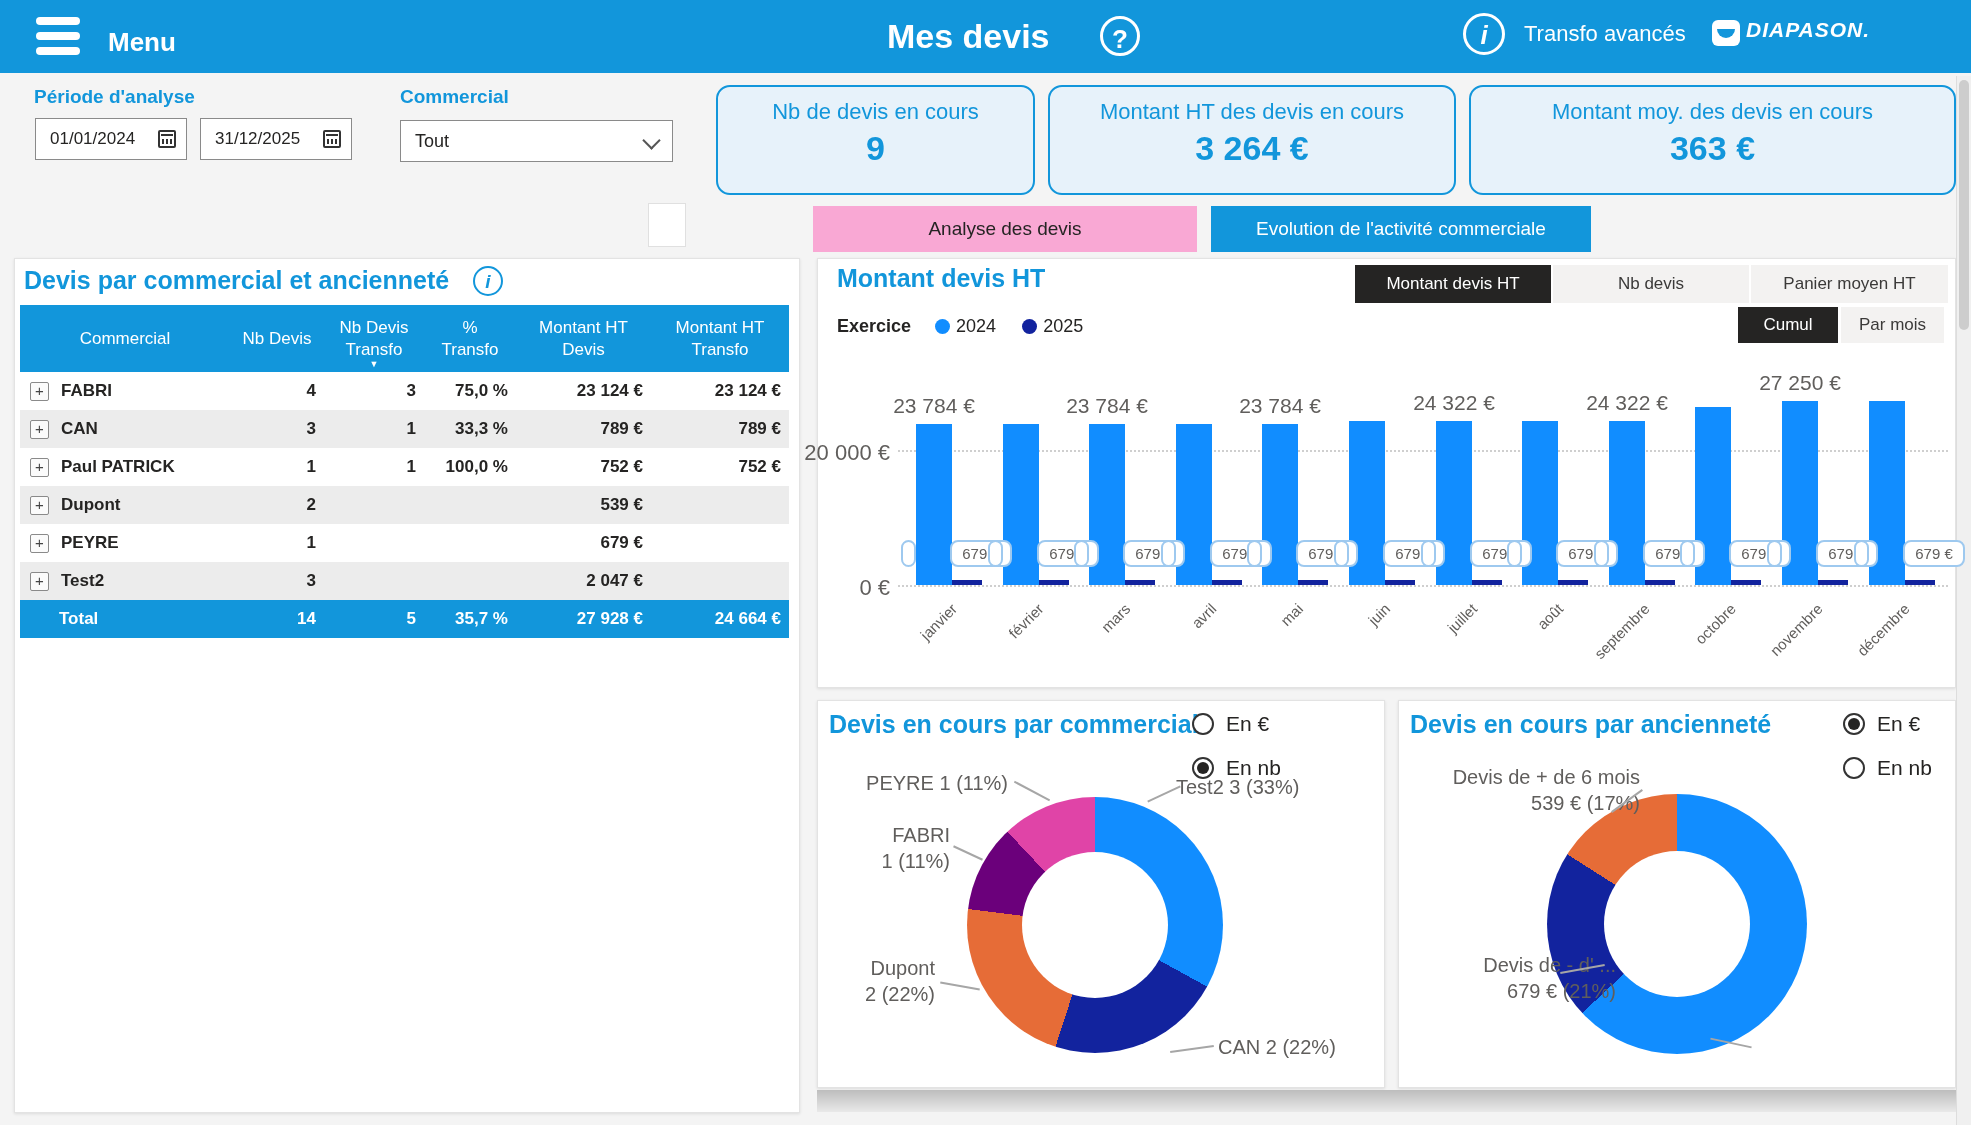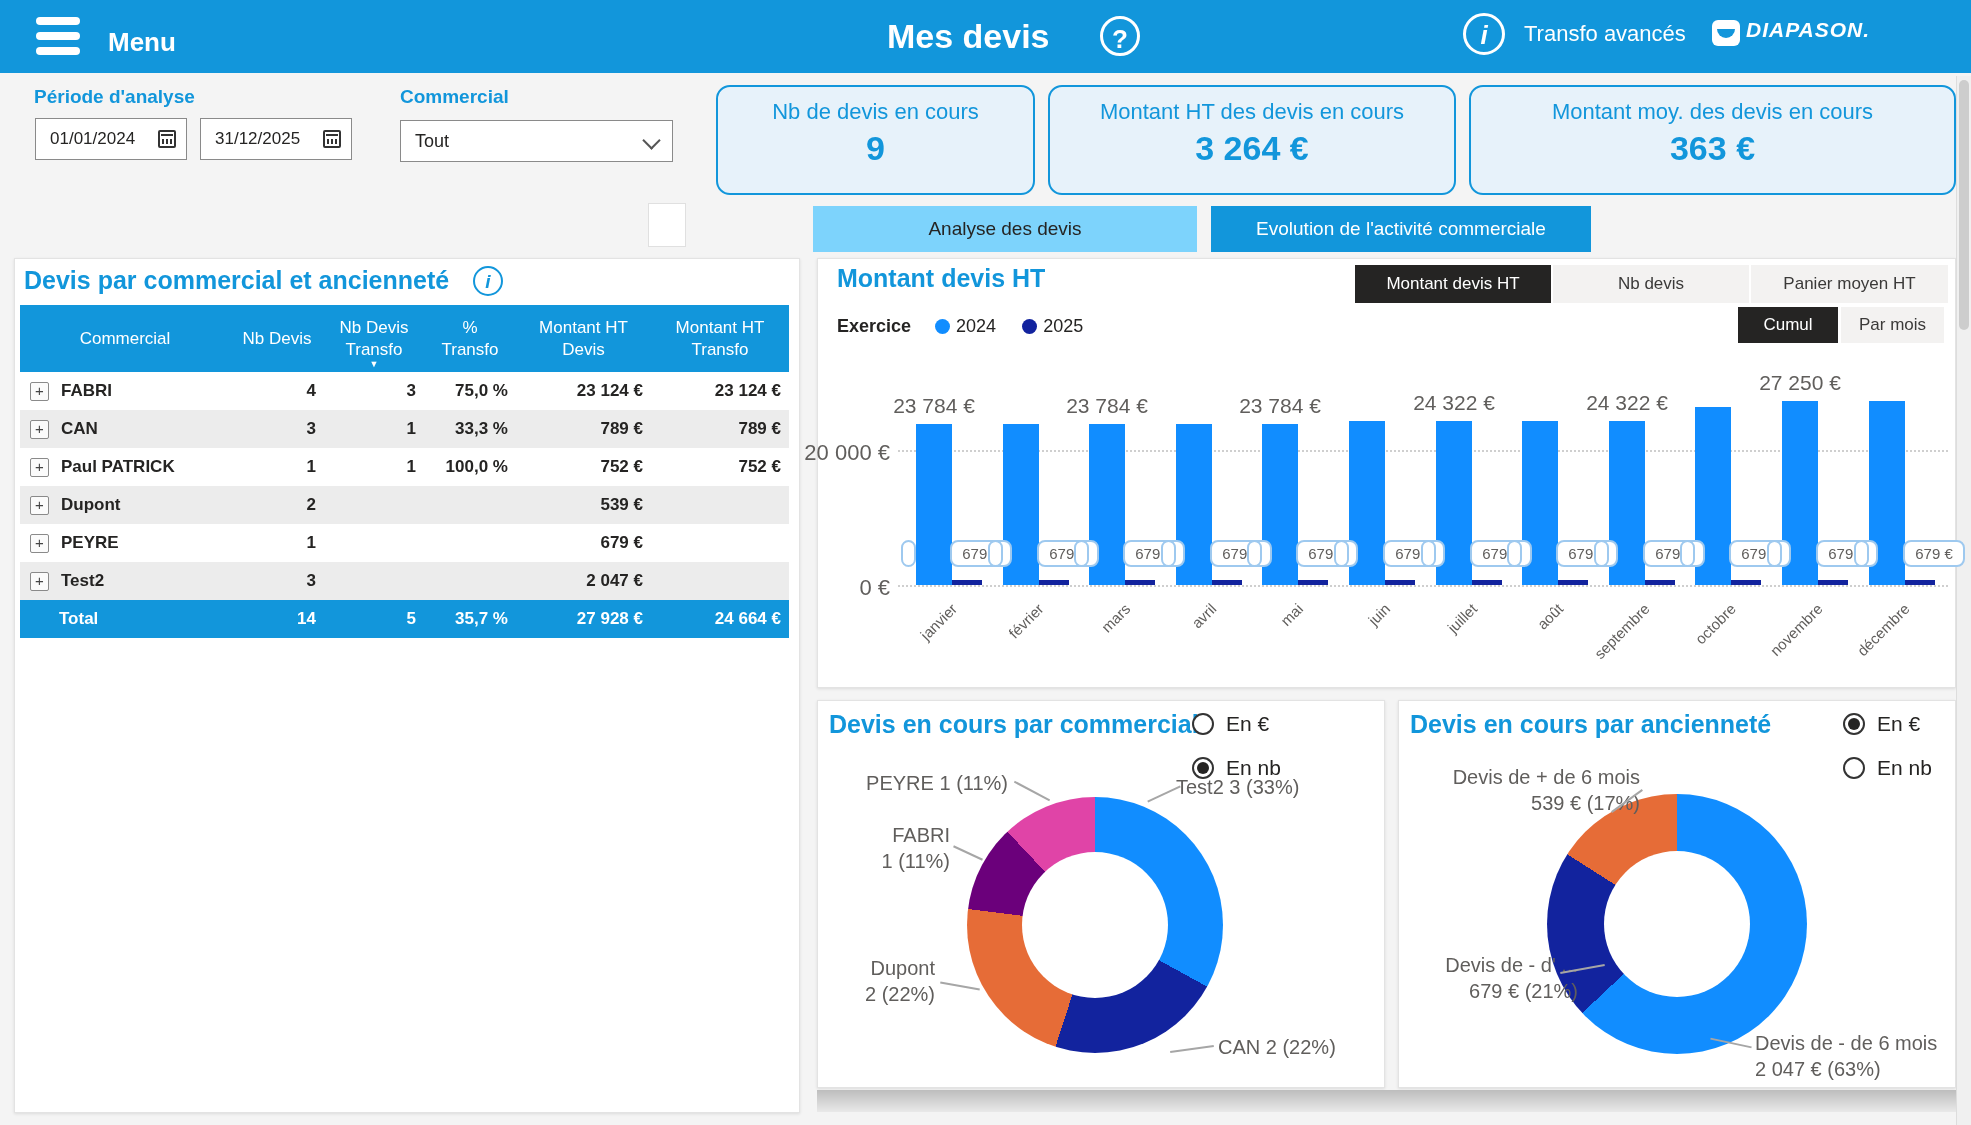--- a/index.html
+++ b/index.html
@@ -40,21 +40,21 @@
   .kpi{position:absolute;top:85px;height:110px;background:#e7f2fa;border:2.5px solid #1296db;border-radius:14px;
        box-sizing:border-box;text-align:center;}
   .kpi .k-label{margin-top:12px;font-size:22px;color:#1296db;}
   .kpi .k-value{margin-top:4px;font-size:34px;font-weight:bold;color:#1296db;}
   #kpi-0{left:716px;width:319px;} #kpi-1{left:1048px;width:408px;} #kpi-2{left:1469px;width:487px;}
 
   
   .tab-stub{position:absolute;left:648px;top:203px;width:38px;height:44px;background:#fff;border:1px solid #e0e0e0;box-sizing:border-box;}
   .tab{position:absolute;top:206px;height:46px;font-size:19px;text-align:center;box-sizing:border-box;cursor:pointer;}
   .tab span{display:inline-block;margin-top:12px;}
-  #tab-0{left:813px;width:384px;background:#7dd3fc;color:#252423;}
+  #tab-0{left:813px;width:384px;background:#f9a8d4;color:#252423;}
   #tab-1{left:1211px;width:380px;background:#1296db;color:#fff;}
 
   
   .panel{position:absolute;background:#fff;border:1px solid #e3e3e3;box-sizing:border-box;box-shadow:0 1px 3px rgba(0,0,0,.10);}
   #panel-table{left:14px;top:258px;width:786px;height:855px;}
   #panel-bar{left:817px;top:258px;width:1139px;height:430px;}
   #panel-d1{left:817px;top:700px;width:568px;height:388px;}
   #panel-d2{left:1398px;top:700px;width:558px;height:388px;}
   .panel-title{position:absolute;font-size:25px;font-weight:bold;color:#1296db;}
   .info-ic-blue{position:absolute;width:30px;height:30px;border:2.5px solid #1296db;border-radius:50%;color:#1296db;
@@ -396,22 +396,21 @@
   <div class="radio-row" style="left:1843px;top:712px;">
     <span class="radio sel"></span>
     <span class="radio-lab">En €</span>
   </div>
   <div class="radio-row" style="left:1843px;top:756px;">
     <span class="radio"></span>
     <span class="radio-lab">En nb</span>
   </div>
   <div class="donut" id="donut-2" style="left: 1547px; top: 794px; width: 260px; height: 260px; background: conic-gradient(rgb(17, 141, 255) 0%, rgb(17, 141, 255) 63%, rgb(18, 35, 158) 63%, rgb(18, 35, 158) 84%, rgb(230, 108, 55) 84%, rgb(230, 108, 55) 101%);"></div>
   <div class="d-lab ra" style="left:1410px;top:764px;width:230px;"><span>Devis de + de 6 mois</span><br><span>539 € (17%)</span></div>
-  <div class="d-lab ra" style="left:1428px;top:952px;width:150px;"><span>Devis de - d' ...</span><br><span>679 € (21%)</span></div>
-  <div class="d-lab" style="left:1755px;top:1030px;"><span>Devis de - de 6 mois</span><br><span>2 047 € (63%)</span></div>
+  <div class="d-lab ra" style="left:1466px;top:952px;width:150px;"><span>Devis de - d' ...</span><br><span>679 € (21%)</span></div>
   <div class="conn" style="left:1608px;top:800px;width:38px;transform:rotate(-36deg);"></div>
   <div class="conn" style="left:1560px;top:968px;width:45px;transform:rotate(-10deg);"></div>
   <div class="conn" style="left:1710px;top:1042px;width:42px;transform:rotate(12deg);"></div>
 
   <div class="hscroll"></div>
   <div class="vscroll">
       <div class="vthumb"></div>
     </div>
 
 </div>

